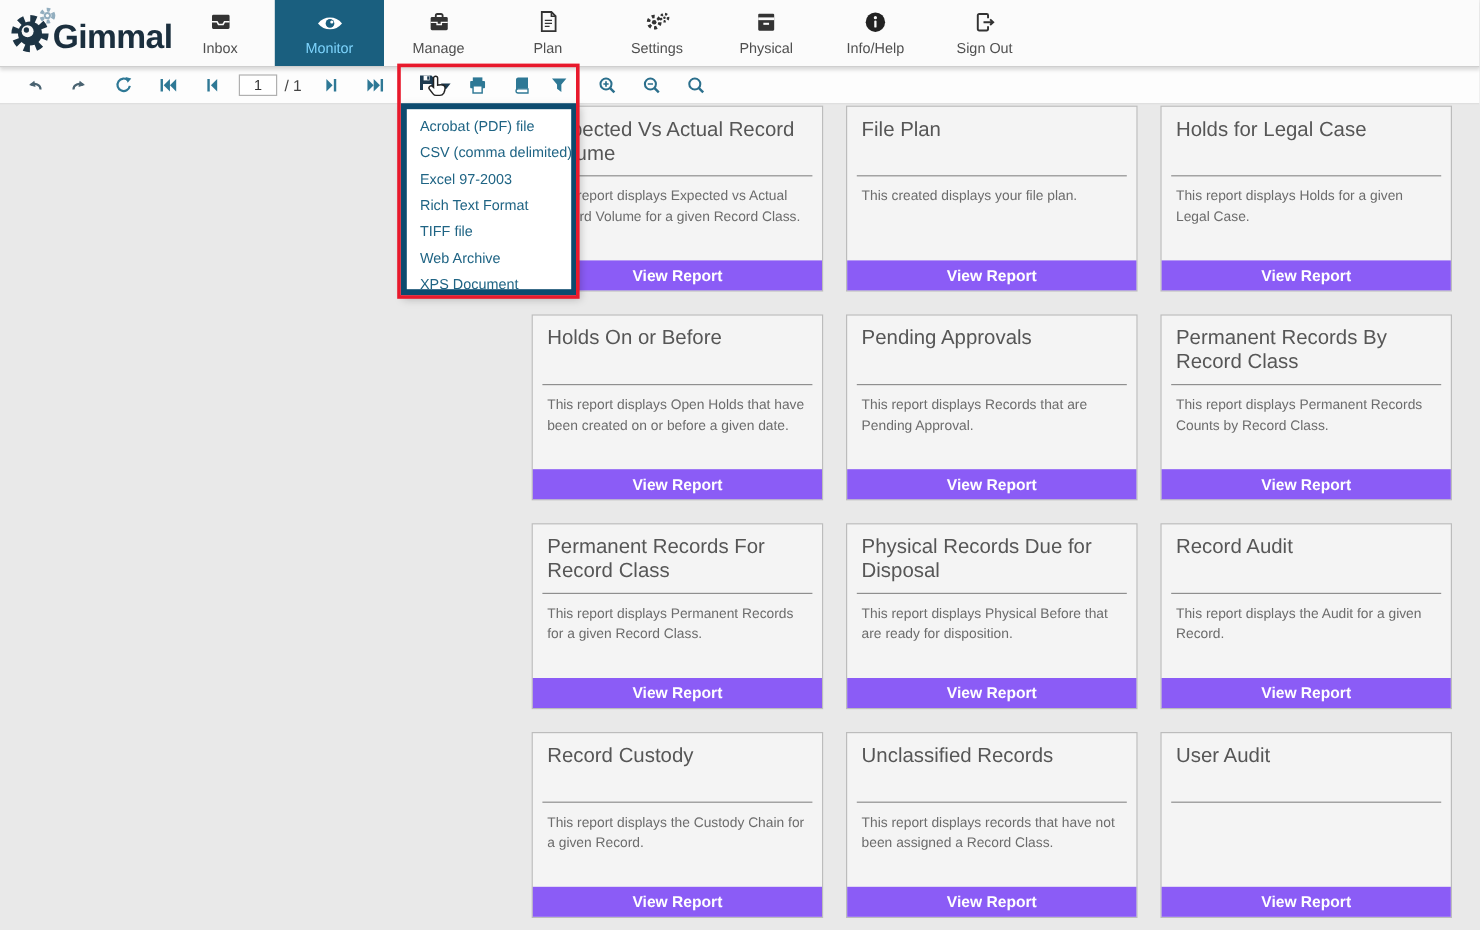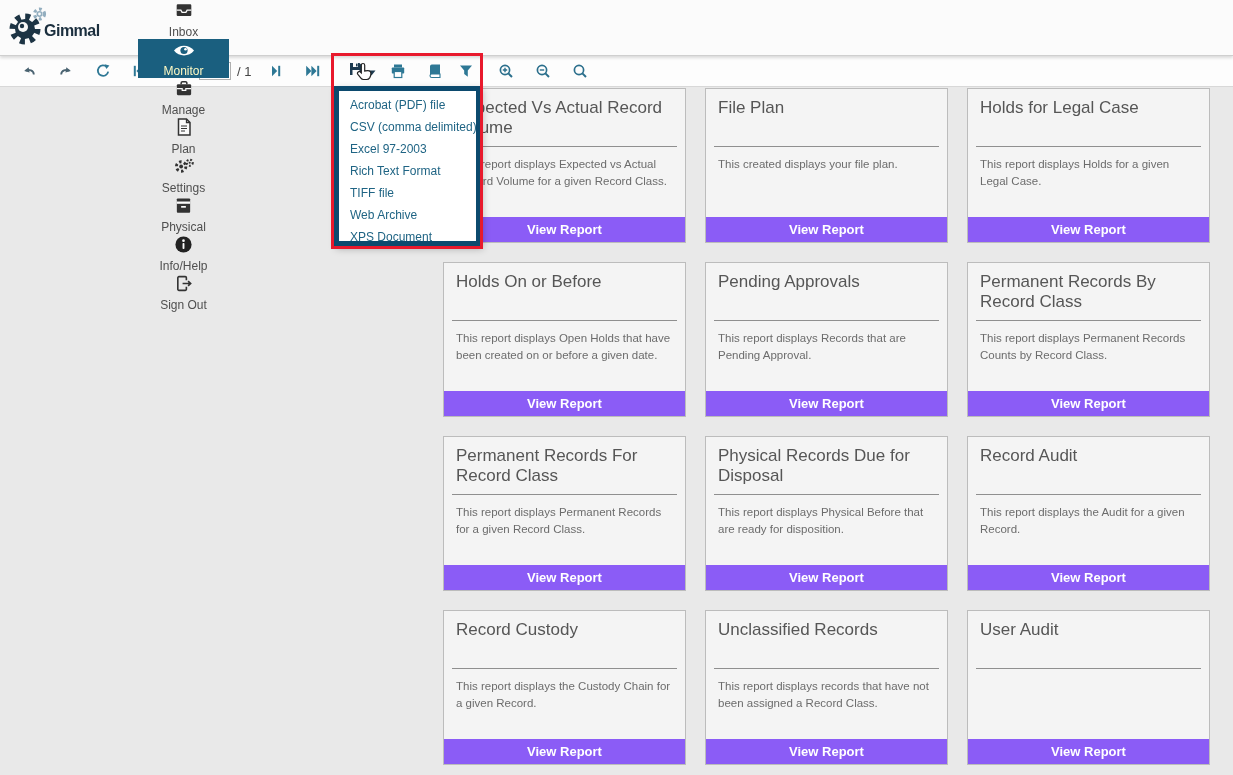--- a/index.html
+++ b/index.html
@@ -10,30 +10,30 @@
   }
 
   
   .header {
     position:absolute; top:0; left:0; width:100%; height:56px;
     background:#fbfbfb; border-bottom:1px solid #cfcfcf;
     box-shadow:0 2px 3px rgba(0,0,0,0.14);
     display:flex; align-items:stretch; z-index:5;
   }
   .logo { display:flex; align-items:center; padding-left:8px; width:138px; cursor:pointer; }
-  .logo-text { font-size:16px; font-weight:600; color:#1b2f3e; letter-spacing:-0.5px; margin-left:-6px; margin-top:6px; }
-  .nav { display:flex;flex-direction:column; }
+  .logo-text { font-size:28px; font-weight:600; color:#1b2f3e; letter-spacing:-0.5px; margin-left:-6px; margin-top:6px; }
+  .nav { display:flex; }
   .nav-item {
     width:91px; display:flex; flex-direction:column; align-items:center;
     justify-content:center; gap:5px; cursor:pointer;
   }
   .nav-item .icon-slot { height:20px; display:flex; align-items:flex-end; justify-content:center; }
   .nav-label { font-size:12px; color:#4f4f4f; }
   .nav-item.active { background:#1a5f7f; }
-  .nav-item.active .nav-label { color:#fef9c3; }
+  .nav-item.active .nav-label { color:#7dd3fc; }
 
   
   .toolbar {
     position:absolute; top:56px; left:0; width:100%; height:31px;
     background:#fdfdfd; border-bottom:1px solid #d8d8d8;
     display:flex; align-items:center; padding-left:10px; z-index:4;
   }
   .tbtn { width:37px; height:26px; display:flex; align-items:center; justify-content:center; cursor:pointer; }
   .tbtn.narrow { width:26px; }
   .page-input {

